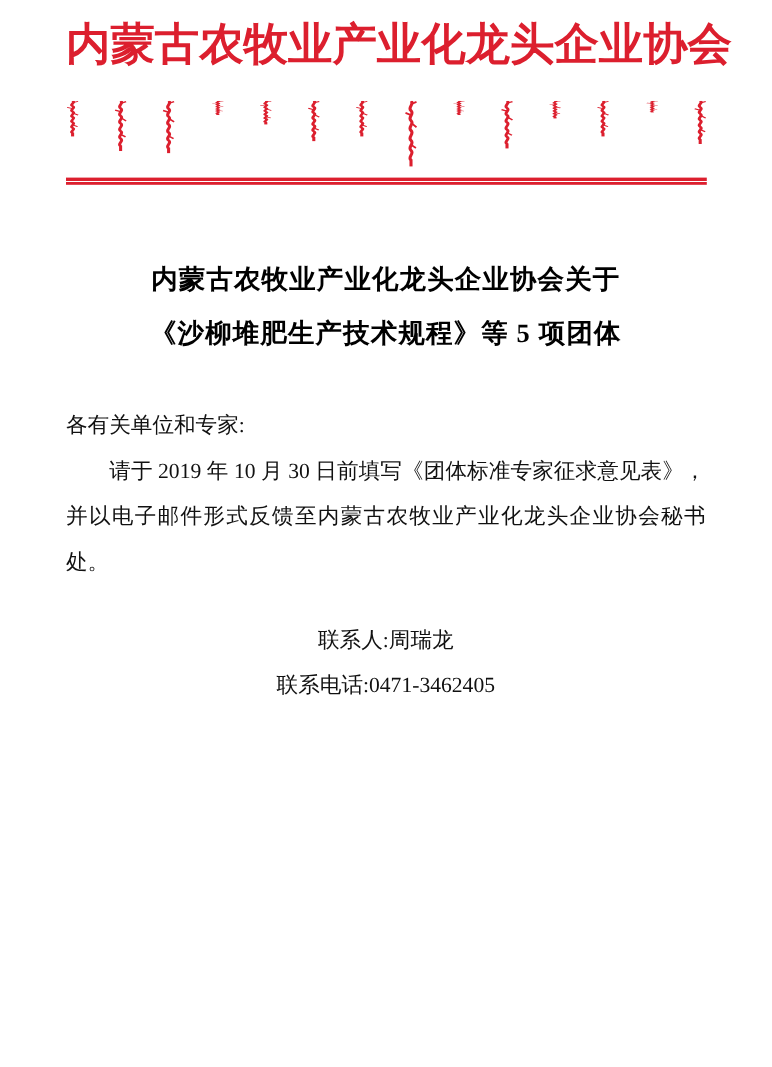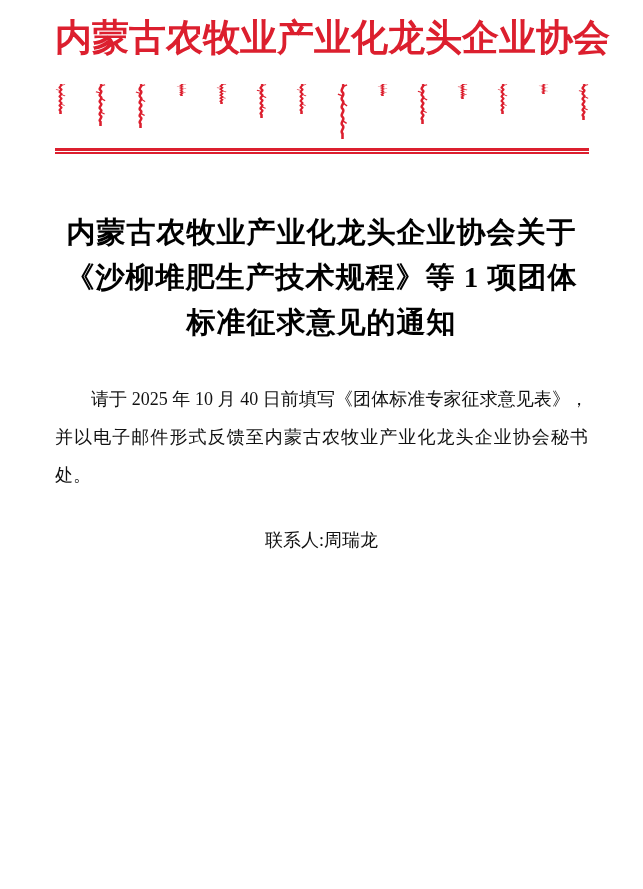--- a/index.html
+++ b/index.html
@@ -47,21 +47,21 @@
     background: linear-gradient(to bottom,
       var(--accent) 0px, var(--accent) 3px,
       #ffffff 3px, #ffffff 4px,
       var(--accent) 4px, var(--accent) 6px);
   }
   
   .doc-title {
     margin-top: 56px;
     text-align: center;
     font-weight: bold;
-    font-size: 29px;
+    font-size: 22px;
     line-height: 45px;
     letter-spacing: 1px;
     color: #000000;
   }
   .doc-title span { display: block; }
   
   .doc-body {
     margin-top: 35px;
     font-size: 18px;
     line-height: 38px;
@@ -135,27 +135,28 @@
       <svg style="height:36px">
           <use href="#mcol"></use>
         </svg>
     </div>
 
     <div class="red-rule"></div>
   </header>
 
   <h2 class="doc-title">
     <span>内蒙古农牧业产业化龙头企业协会关于</span>
-    <span>《沙柳堆肥生产技术规程》等 1 项团体</span>
-    <span>标准征求意见的通知</span>
+    <span>《沙柳堆肥生产技术规程》等 5 项团体</span>
   </h2>
 
   <main class="doc-body">
+    <p class="salutation">各有关单位和专家:</p>
 
 
-    <p class="para">请于 2025 年 10 月 40 日前填写《团体标准专家征求意见表》，并以电子邮件形式反馈至内蒙古农牧业产业化龙头企业协会秘书处。</p>
+    <p class="para">请于 2019 年 10 月 30 日前填写《团体标准专家征求意见表》，并以电子邮件形式反馈至内蒙古农牧业产业化龙头企业协会秘书处。</p>
 
     <div class="contact-block">
       <p class="contact-line">联系人:周瑞龙</p>
+      <p class="contact-line">联系电话:0471-3462405</p>
     </div>
   </main>
 
 </div>
 
 </body></html>

